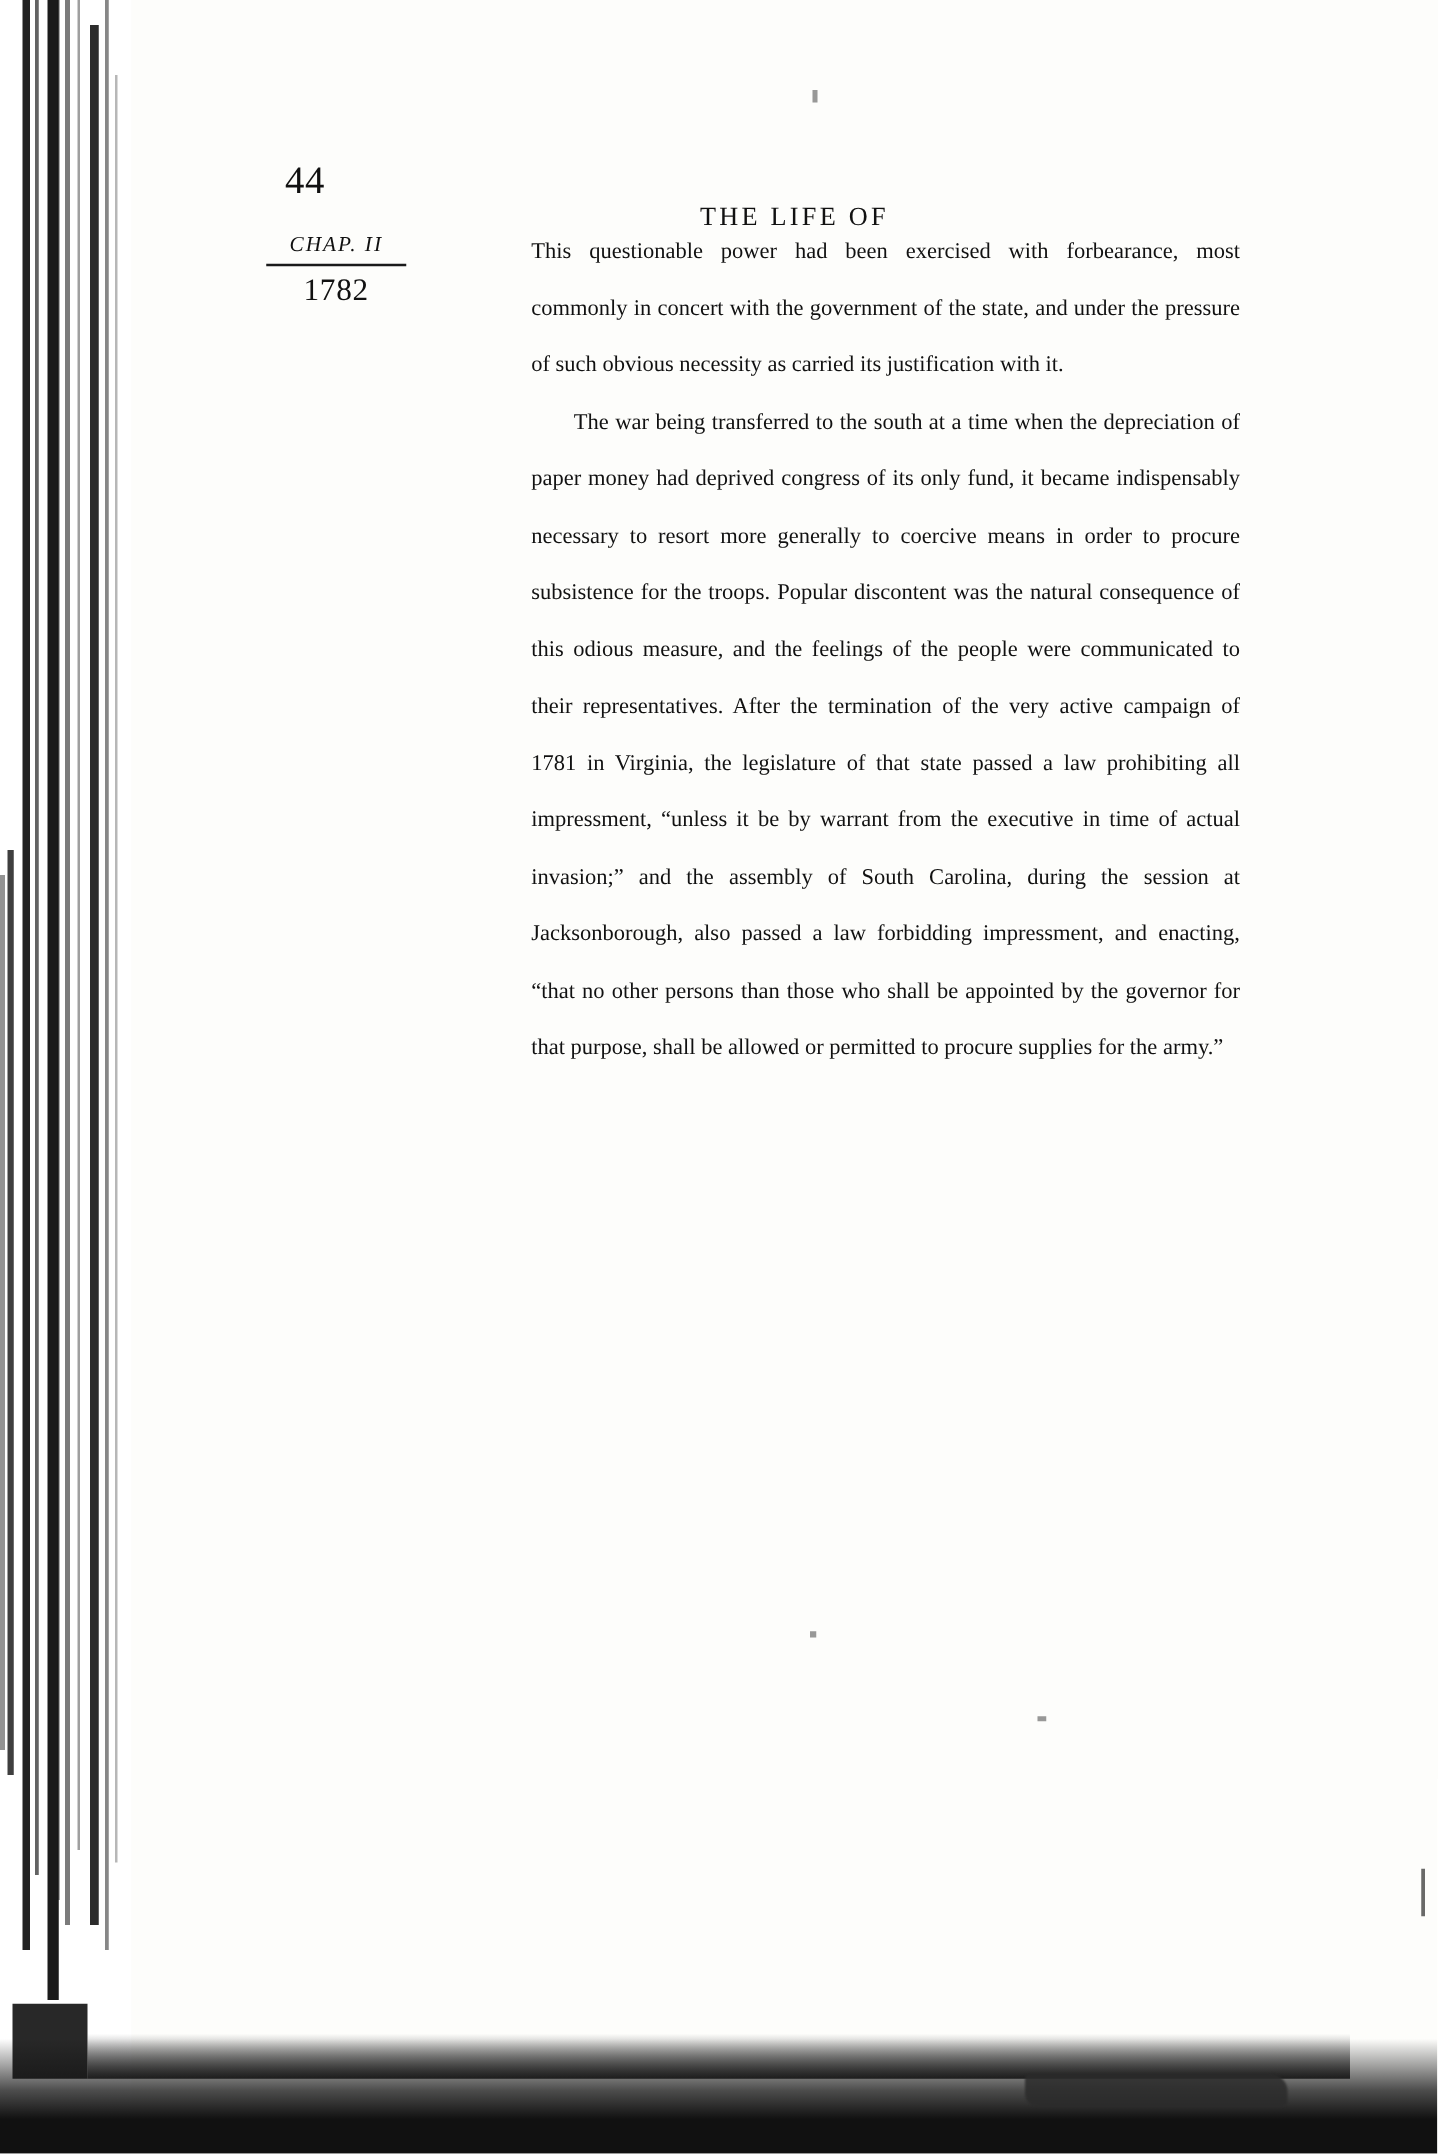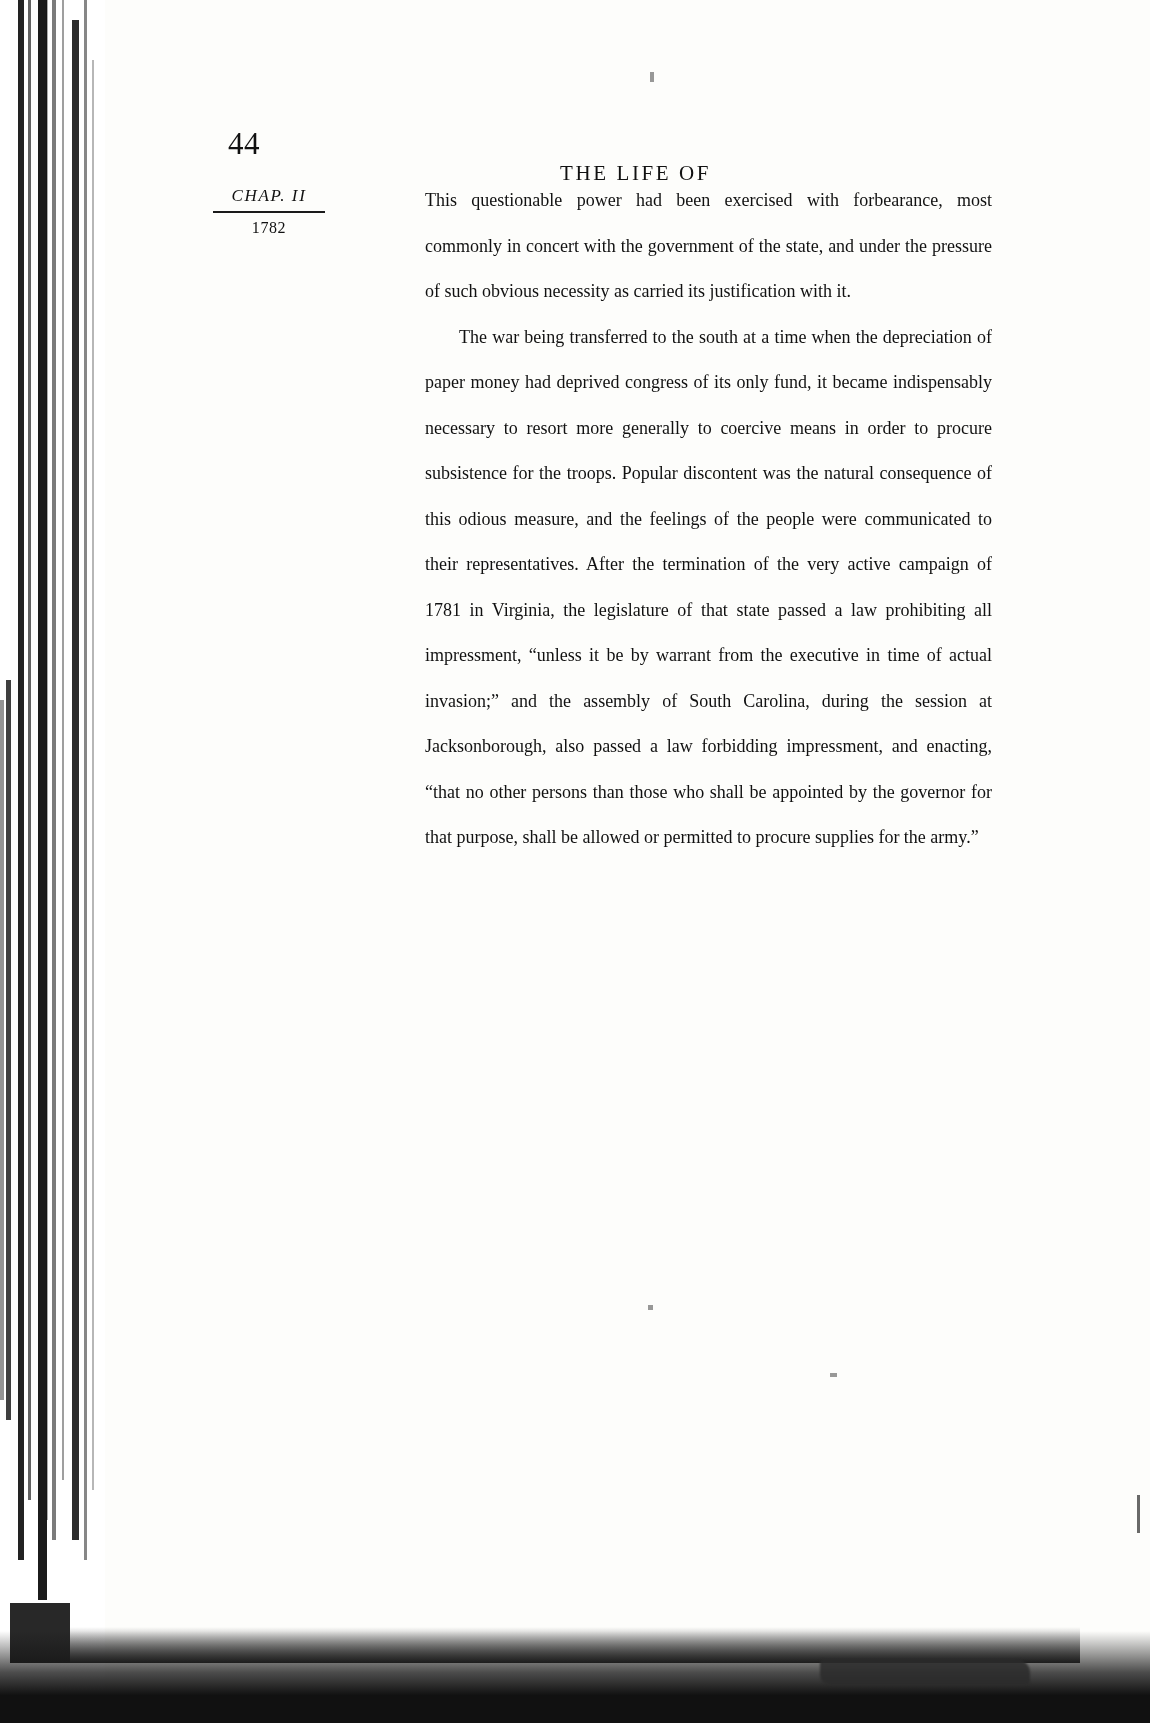--- a/index.html
+++ b/index.html
@@ -128,21 +128,21 @@
     white-space: nowrap;
     font-style: italic;
   }
   .sidenote .rule {
     width: 112px;
     height: 2px;
     background: #1a1a1a;
     margin: 5px auto 6px auto;
   }
   .sidenote .year {
-    font-size: 16px;
+    font-size: 25px;
     letter-spacing: .6px;
   }
 
   .column {
     position: absolute;
     left: 380px;
     top: 178px;
     width: 567px;
     font-size: 18px;
     line-height: 45.5px;

